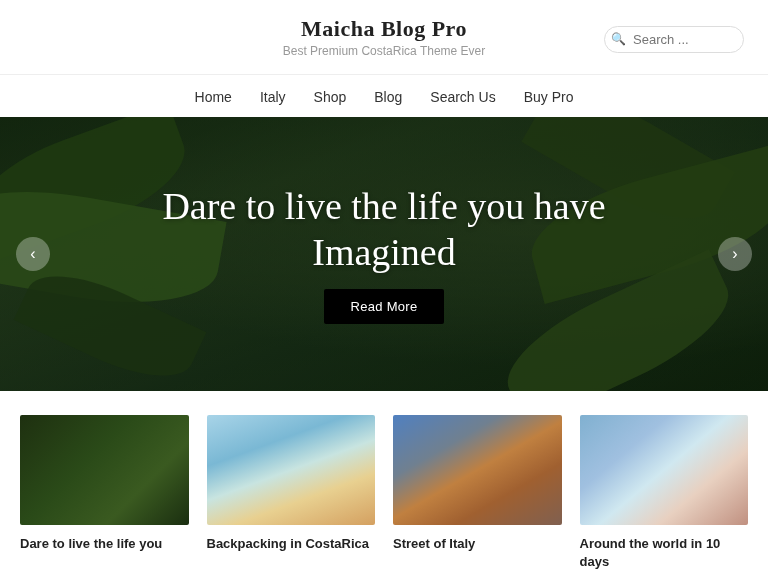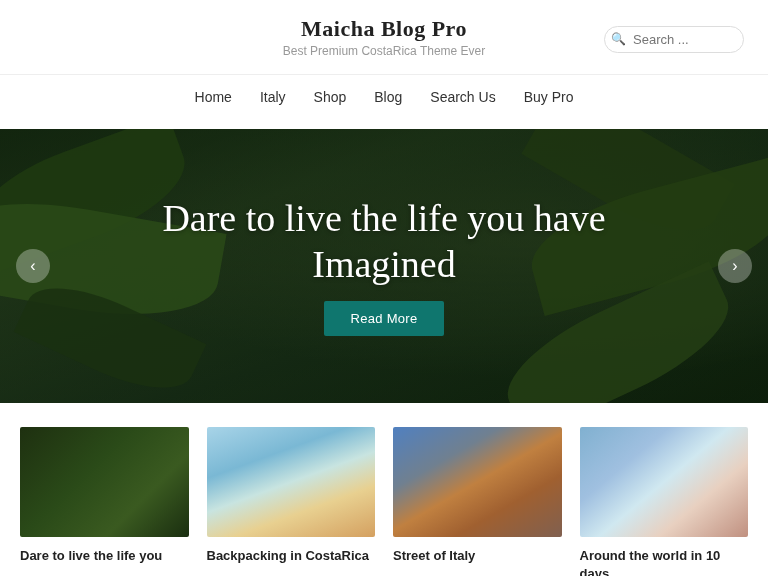--- a/index.html
+++ b/index.html
@@ -11,21 +11,21 @@
     .site-tagline { font-size: 12px; color: #999; margin-top: 2px; font-family: Arial, sans-serif; }
     .header-search { position: absolute; top: 18px; right: 30px; }
     .header-search input {
       border: 1px solid #ddd; border-radius: 20px; padding: 5px 14px 5px 28px;
       font-size: 13px; color: #aaa; width: 140px; outline: none; font-family: Arial, sans-serif;
     }
     .search-icon-wrap { position: absolute; left: 10px; top: 50%; transform: translateY(-50%); color: #aaa; font-size: 12px; }
     .header-top { position: relative; }
 
     
-    nav { display: flex; justify-content: center; align-items: center; gap: 28px; padding: 14px 0 24px; }
+    nav { display: flex; justify-content: center; align-items: center; gap: 28px; padding: 14px 0 12px; }
     nav a { text-decoration: none; color: #333; font-size: 14px; font-family: Arial, sans-serif; }
 
     
     .hero {
       position: relative; width: 768px; height: 274px; overflow: hidden;
       background: #1a2a1a;
     }
     .hero-bg {
       position: absolute; inset: 0;
       background: linear-gradient(to bottom, rgba(10,30,10,0.55) 0%, rgba(10,30,10,0.35) 100%);
@@ -54,21 +54,21 @@
     }
     .hero-title {
       font-size: 38px; font-weight: 400; line-height: 1.2; font-family: Georgia, serif;
       text-shadow: 0 1px 4px rgba(0,0,0,0.4); margin-bottom: 14px;
     }
     .hero-subtitle {
       font-size: 14px; color: rgba(255,255,255,0.9); font-family: Arial, sans-serif;
       line-height: 1.6; margin-bottom: 22px; font-style: italic;
     }
     .hero-btn {
-      display: inline-block; background: #0f766e; color: #fff; padding: 10px 26px;
+      display: inline-block; background: #000000; color: #fff; padding: 10px 26px;
       font-size: 13px; font-family: Arial, sans-serif; border: none; cursor: pointer;
       letter-spacing: 0.3px; border-radius: 2px;
     }
 
     .hero-arrow {
       position: absolute; top: 50%; transform: translateY(-50%);
       background: rgba(255,255,255,0.3); border: none; color: #fff;
       width: 34px; height: 34px; border-radius: 50%; cursor: pointer;
       font-size: 16px; display: flex; align-items: center; justify-content: center;
     }

